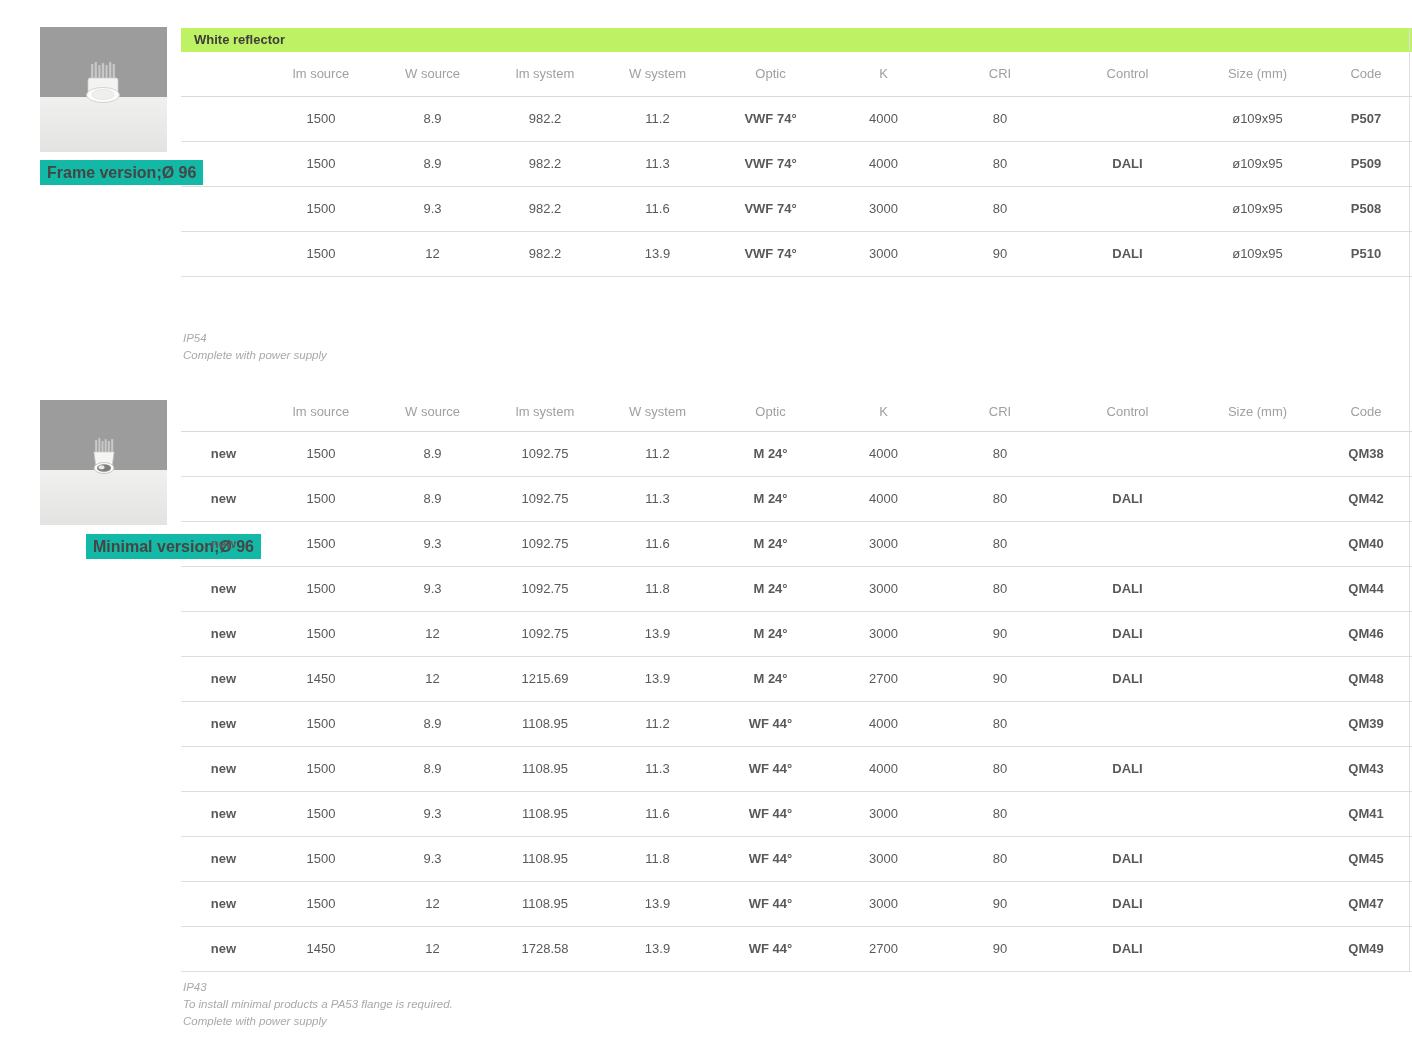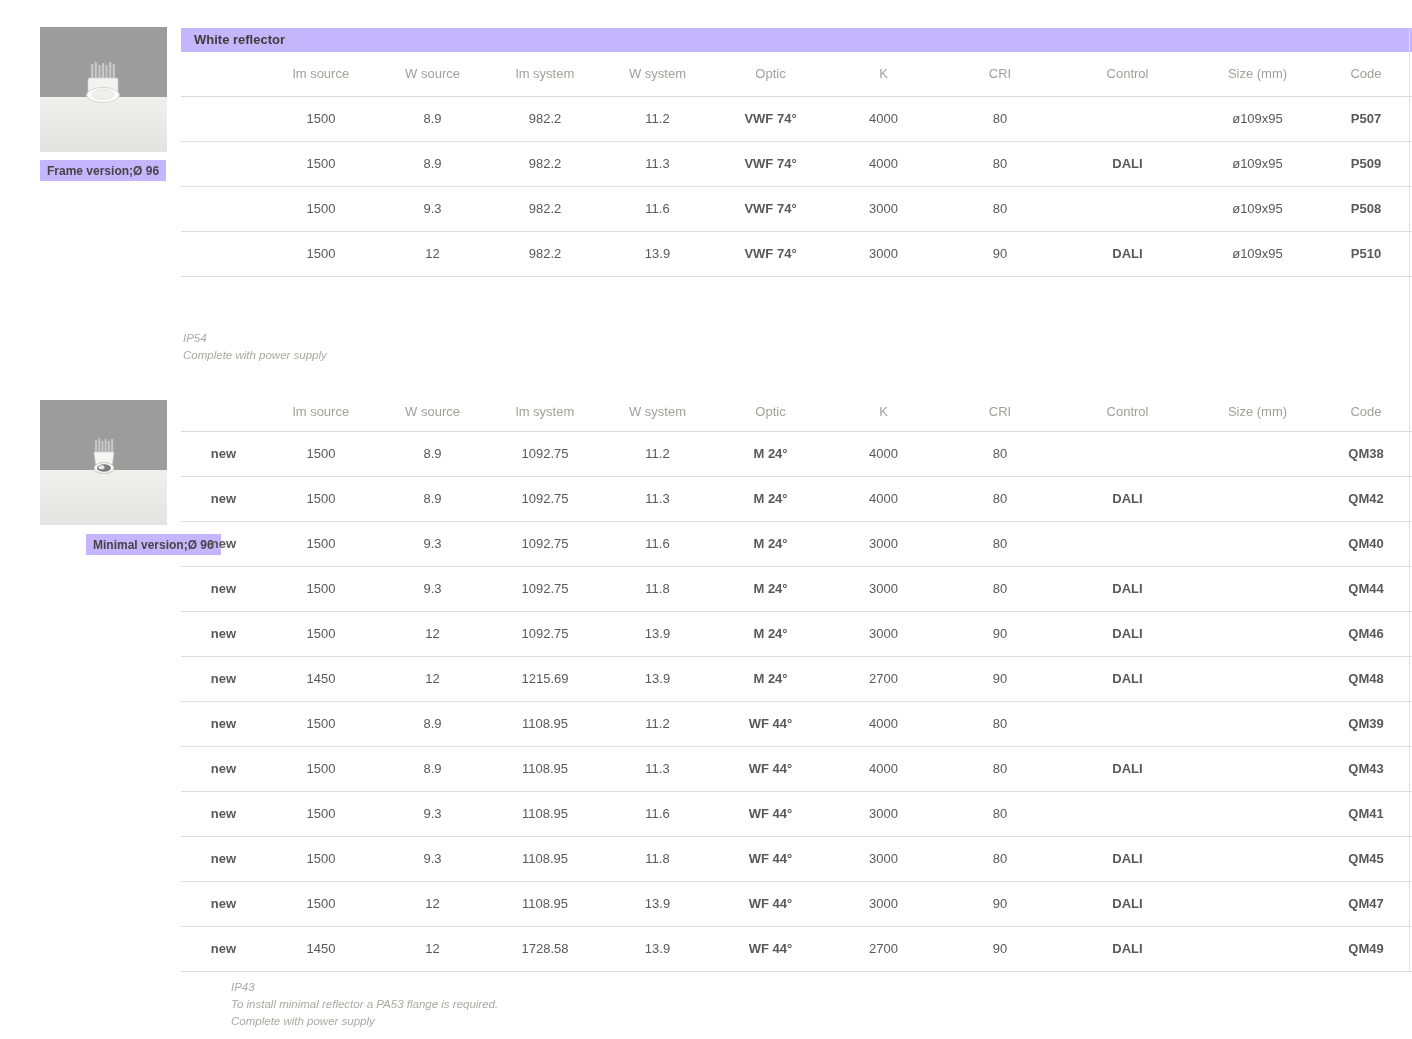--- a/index.html
+++ b/index.html
@@ -6,46 +6,46 @@
   html,body { width:1412px; height:1039px; background:#ffffff;
     font-family:"Liberation Sans", sans-serif; overflow:hidden; }
   .page { position:relative; width:1412px; height:1039px; background:#ffffff; }
 
   
   .figure { position:absolute; left:40px; width:127px; height:125px; overflow:hidden; }
   .fig-top { position:absolute; left:0; top:0; width:100%; height:56%; background:#9c9c9c; }
   .fig-bottom { position:absolute; left:0; bottom:0; width:100%; height:44%;
     background:linear-gradient(#f0f0ef,#e3e3e1); }
   .fixture-svg { position:absolute; left:29px; top:34px; }
-  .caption { position:absolute; left:40px; display:inline-block; background:#c4b5fd;
-    color:#454543; font-size:12px; font-weight:bold; padding:4px 7px 3px 7px; white-space:nowrap; }
+  .caption { position:absolute; left:40px; display:inline-block; background:#14b8a6;
+    color:#454543; font-size:16px; font-weight:bold; padding:4px 7px 3px 7px; white-space:nowrap; }
 
   
   .titlebar { position:absolute; left:181px; top:28px; width:1231px; height:24px;
-    background:#c4b5fd; color:#3d3d3b; font-size:13px; font-weight:bold;
+    background:#bef264; color:#3d3d3b; font-size:13px; font-weight:bold;
     line-height:24px; padding-left:13px; }
 
   table.spec { position:absolute; left:181px; border-collapse:collapse; table-layout:fixed;
     width:1231px; }
   #table1 { top:52px; }
   #table2 { top:393px; }
   table.spec th { color:#a0a09e; font-size:13px; font-weight:normal; text-align:center;
     border-bottom:1px solid #d9d9d7; }
   #table1 thead tr { height:44px; }
   #table2 thead tr { height:38px; }
   table.spec tbody tr { height:45px; }
   table.spec td { text-align:center; font-size:13px; color:#59595b;
     border-bottom:1px solid #dededc; }
   td.c-new { color:#d0002f; font-weight:bold; font-size:13px; }
   td.c-optic, td.c-control { font-weight:bold; color:#4d4d4f; }
   td.c-code { font-weight:bold; color:#4b4b4d; }
 
   .notes { position:absolute; left:183px; color:#a9a9a7; font-size:11.5px; line-height:17px;font-style:italic; }
   #notes1 { top:330px; }
-  #notes2 { top:979px;margin-left:48px; }
+  #notes2 { top:979px; }
 
   .edge-line { position:absolute; left:1409px; top:28px; width:1px; height:943px; background:#dfdfdd; }
 </style>
 </head>
 <body>
 
 <div class="page">
 
   <div class="figure" style="top:27px;">
     <div class="fig-top"></div>
@@ -363,18 +363,18 @@
           <td>90</td>
           <td class="c-control">DALI</td>
           <td></td>
           <td class="c-code">QM49</td>
         </tr>
       </tbody>
   </table>
 
   <div class="notes" id="notes2">
     <div>IP43</div>
-    <div>To install minimal reflector a PA53 flange is required.</div>
+    <div>To install minimal products a PA53 flange is required.</div>
     <div>Complete with power supply</div>
   </div>
 
   <div class="edge-line"></div>
 </div>
 
 </body></html>

